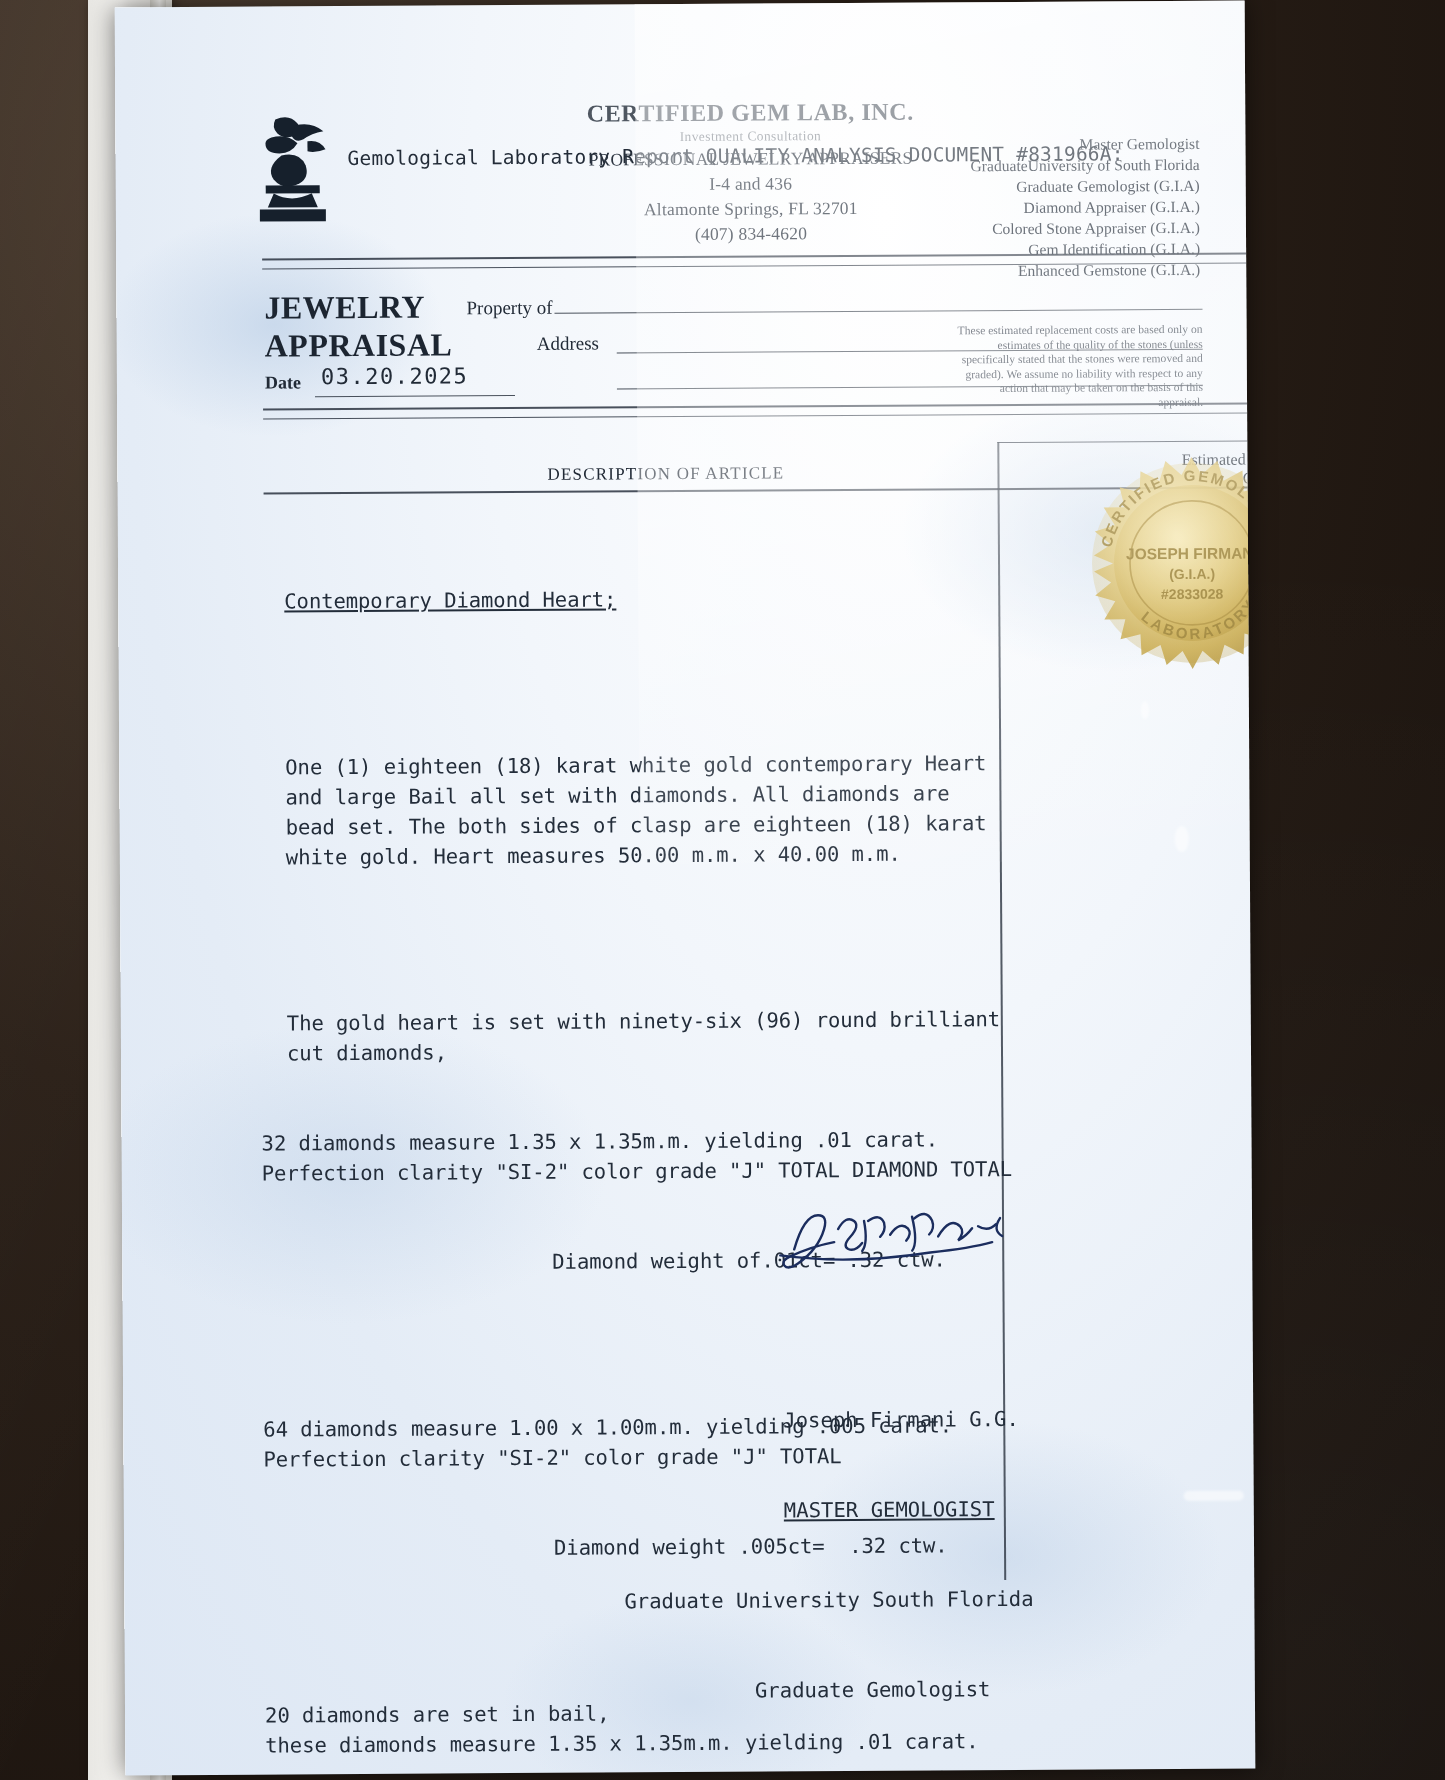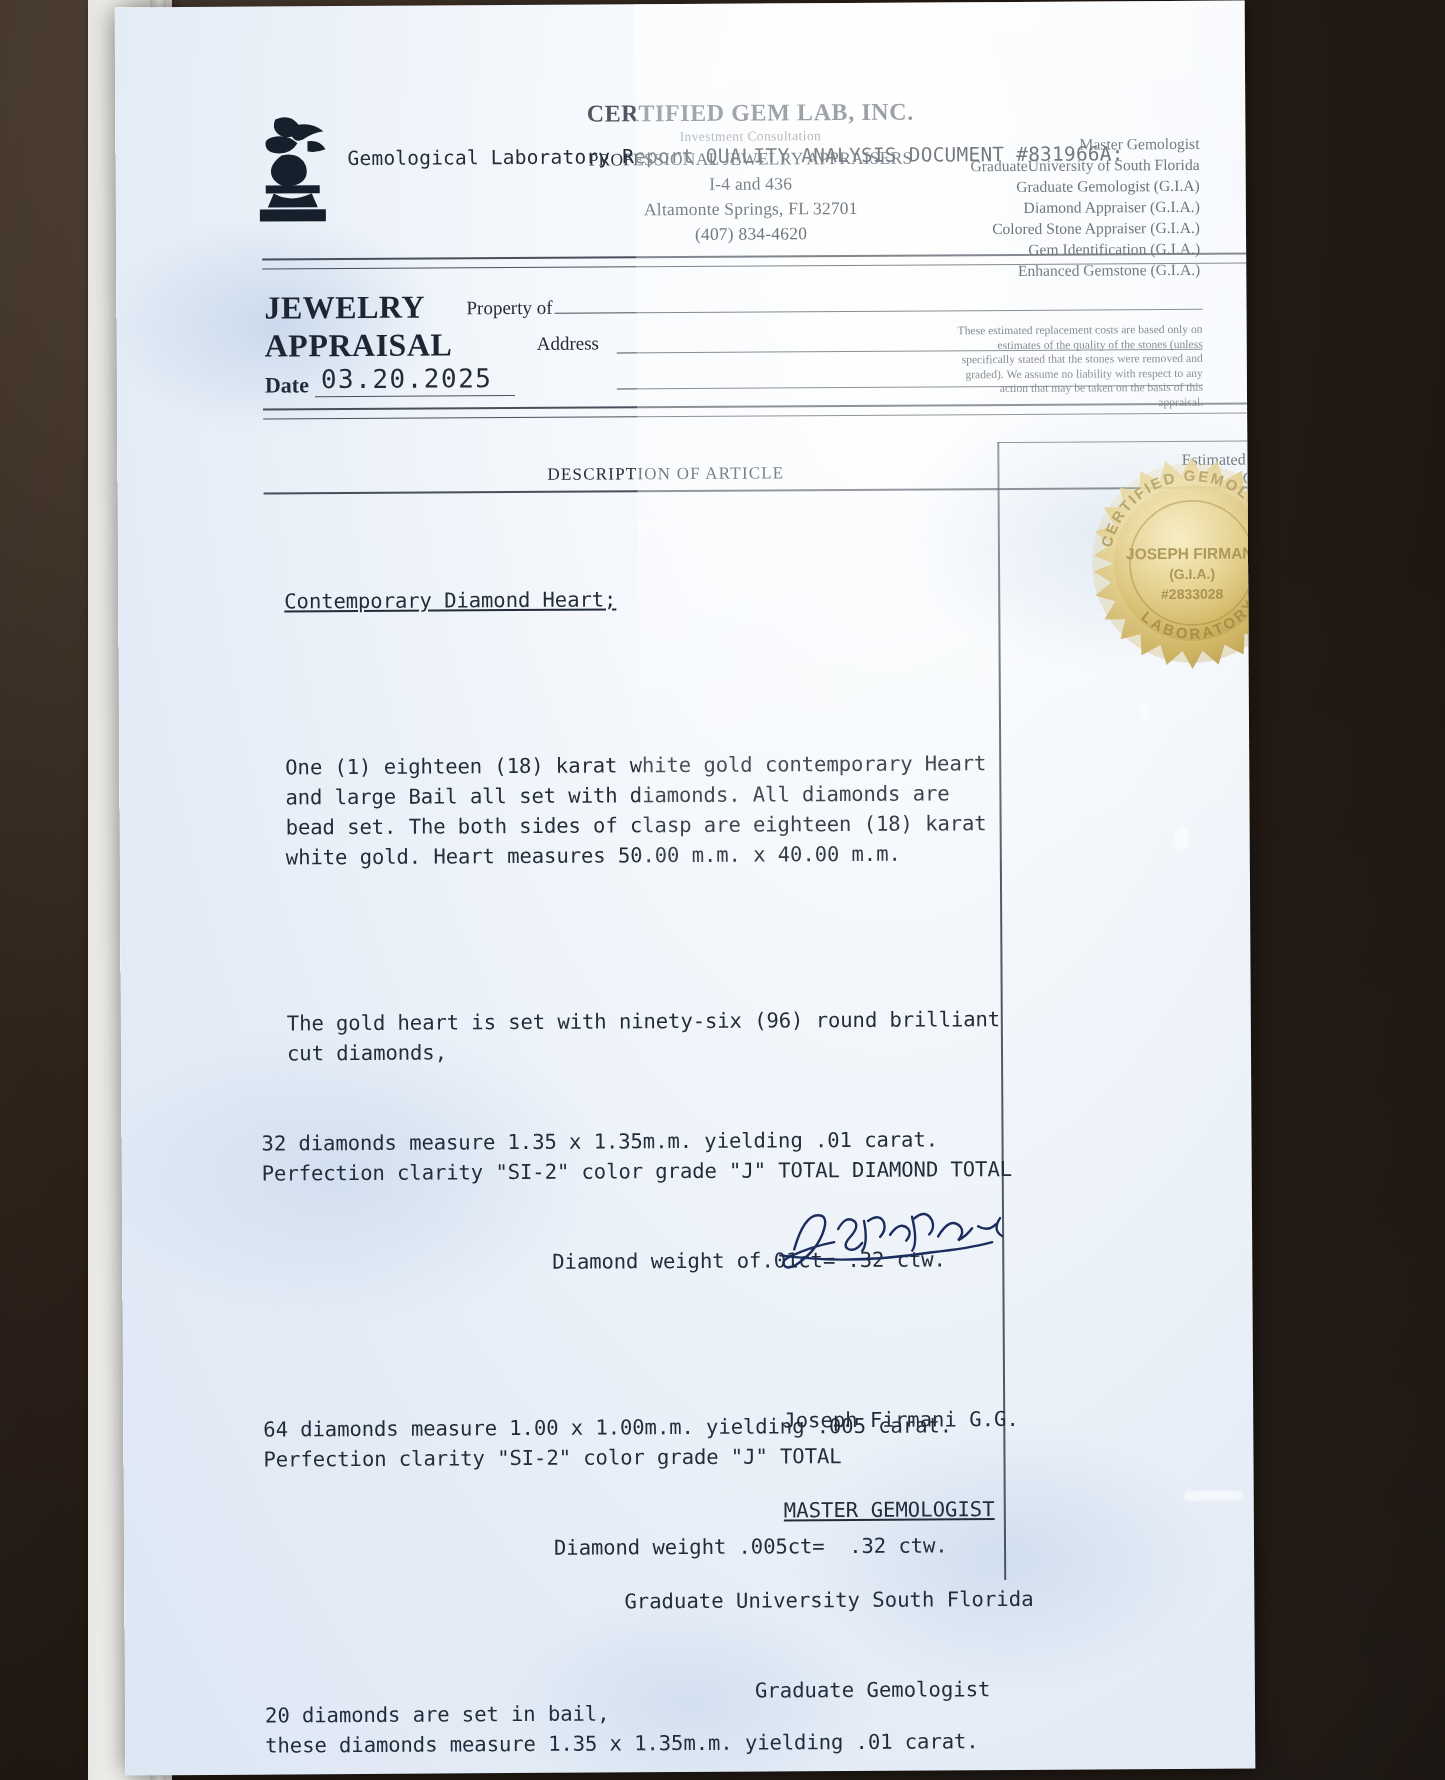--- a/index.html
+++ b/index.html
@@ -174,21 +174,21 @@
     color: #222b37;
   }
   .fill-line {
     position: absolute;
     border-bottom: 1.5px solid #2b3440;
     opacity: 0.85;
   }
   .date-val {
     position: absolute;
     font-family: "DejaVu Sans Mono", monospace;
-    font-size: 26px;
+    font-size: 22px;
     letter-spacing: 1.5px;
     color: #222b37;
   }
   .disclaimer {
     position: absolute;
     right: 44px;
     top: 322px;
     width: 250px;
     font-size: 11.6px;
     line-height: 14.6px;
@@ -335,21 +335,21 @@
 
     <div class="title-block">JEWELRY<br>APPRAISAL</div>
 
     <div class="lbl" style="left:350px; top:292px;">Property of</div>
     <div class="fill-line" style="left:438px; top:308px; width:648px;"></div>
 
     <div class="lbl" style="left:420px; top:328px;">Address</div>
     <div class="fill-line" style="left:500px; top:348px; width:586px;"></div>
     <div class="fill-line" style="left:500px; top:384px; width:586px;"></div>
 
-    <div class="lbl" style="left:148px; top:366px; font-weight:bold; font-size:22px;">Date</div>
+    <div class="lbl" style="left:148px; top:366px; font-weight:bold; font-size:18px;">Date</div>
     <div class="date-val" style="left:204px; top:358px;">03.20.2025</div>
     <div class="fill-line" style="left:198px; top:390px; width:200px;"></div>
 
     <div class="disclaimer">These estimated replacement costs are based only on estimates of the quality of the stones (unless specifically stated that the stones were removed and graded). We assume no liability with respect to any action that may be taken on the basis of this appraisal.</div>
 
     <div class="col-hdr-desc">DESCRIPTION OF ARTICLE</div>
     <div class="col-hdr-cost">
       <div>Estimated Replacement</div>
       <div>Cost</div>
     </div>

